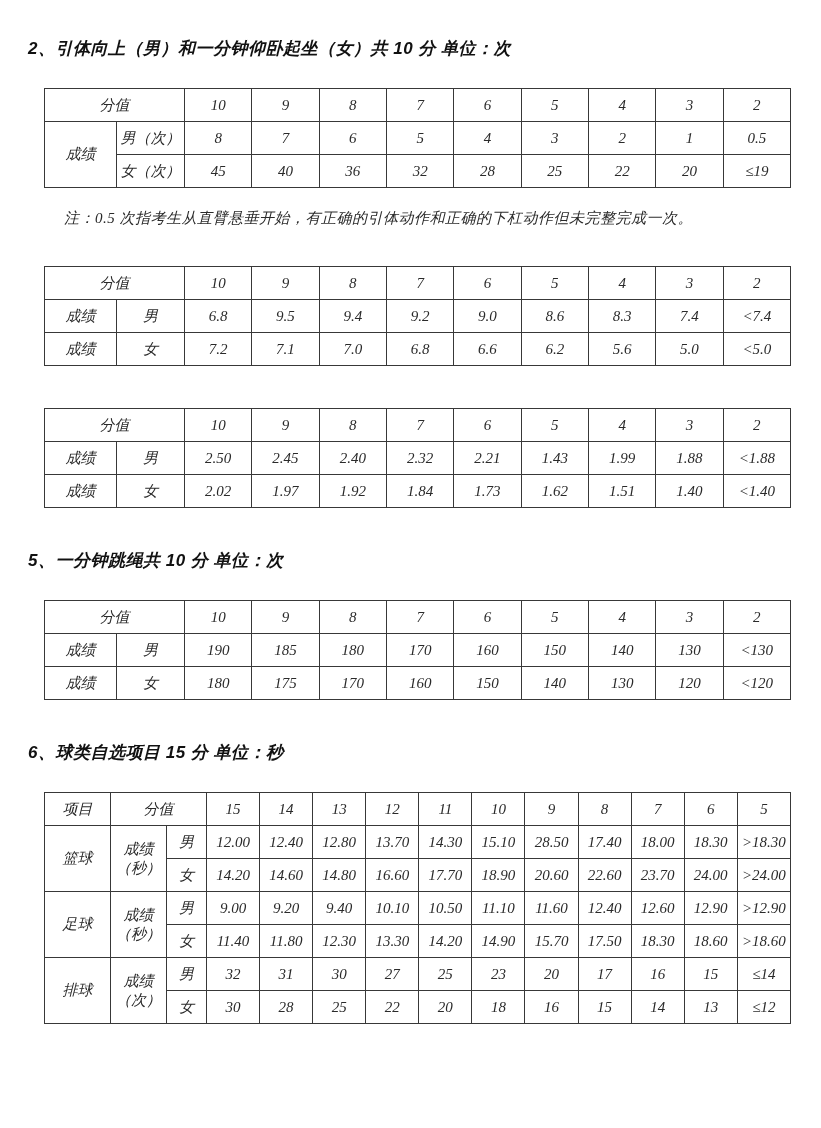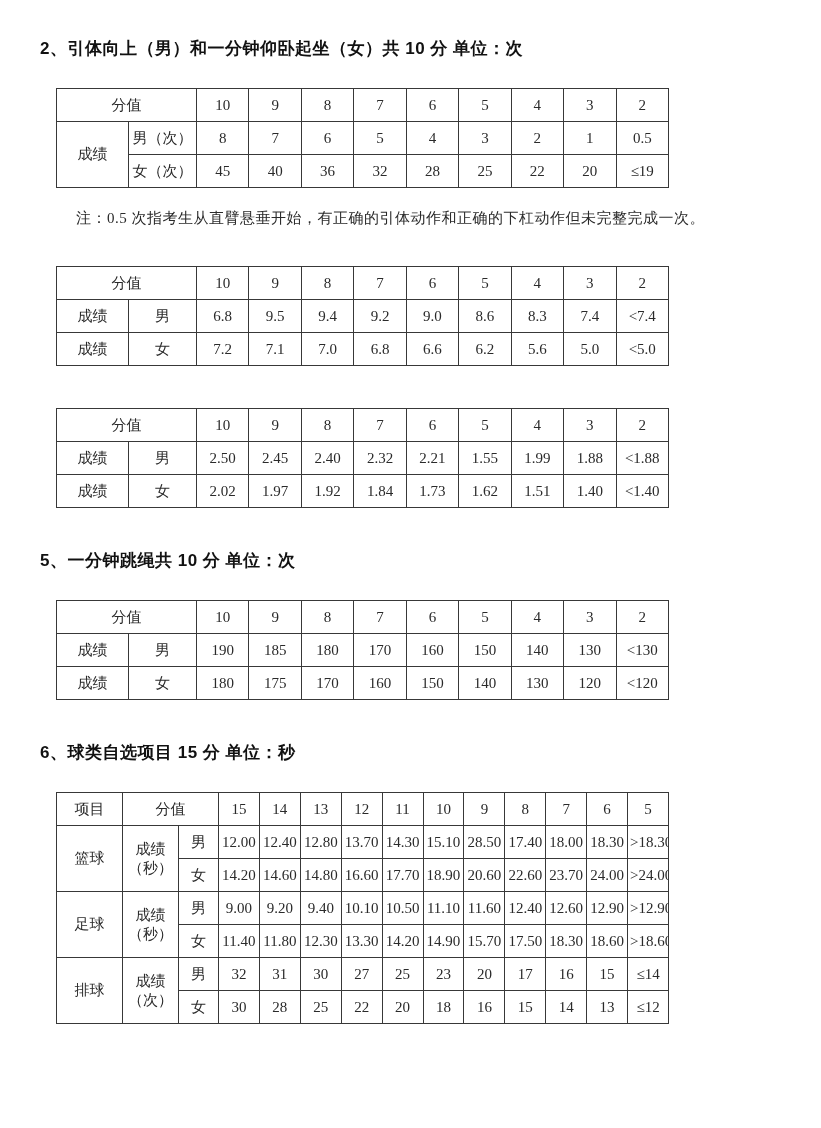--- a/index.html
+++ b/index.html
@@ -8,36 +8,37 @@
     background: #ffffff;
   }
   body {
     width: 821px;
     height: 1128px;
     overflow: hidden;
     font-family: "Liberation Serif", "DejaVu Serif", serif;
     color: #262626;
   }
   .content {
-    padding: 38px 28px 0 40px;
+    padding: 38px 28px 0 28px;
     box-sizing: border-box;
+    font-style: italic;
   }
   .section-title {
     font-family: "Liberation Sans", "DejaVu Sans", sans-serif;
     font-weight: bold;
     font-size: 17px;
     line-height: 22px;
     color: #111111;
     margin: 0 0 28px 0;
     letter-spacing: 0.5px;
   }
   table.score-table {
     border-collapse: collapse;
     table-layout: fixed;
-    width: 613px;
+    width: 747px;
     margin: 0 0 42px 16px;
   }
   table.score-table td {
     border: 1.6px solid #383838;
     text-align: center;
     vertical-align: middle;
     font-size: 15px;
     height: 32px;
     padding: 0 2px;
     line-height: 1.25;
@@ -206,21 +207,21 @@
             <td>2</td>
           </tr>
           <tr>
             <td>成绩</td>
             <td>男</td>
             <td>2.50</td>
             <td>2.45</td>
             <td>2.40</td>
             <td>2.32</td>
             <td>2.21</td>
-            <td>1.55</td>
+            <td>1.43</td>
             <td>1.99</td>
             <td>1.88</td>
             <td>&lt;1.88</td>
           </tr>
           <tr>
             <td>成绩</td>
             <td>女</td>
             <td>2.02</td>
             <td>1.97</td>
             <td>1.92</td>

